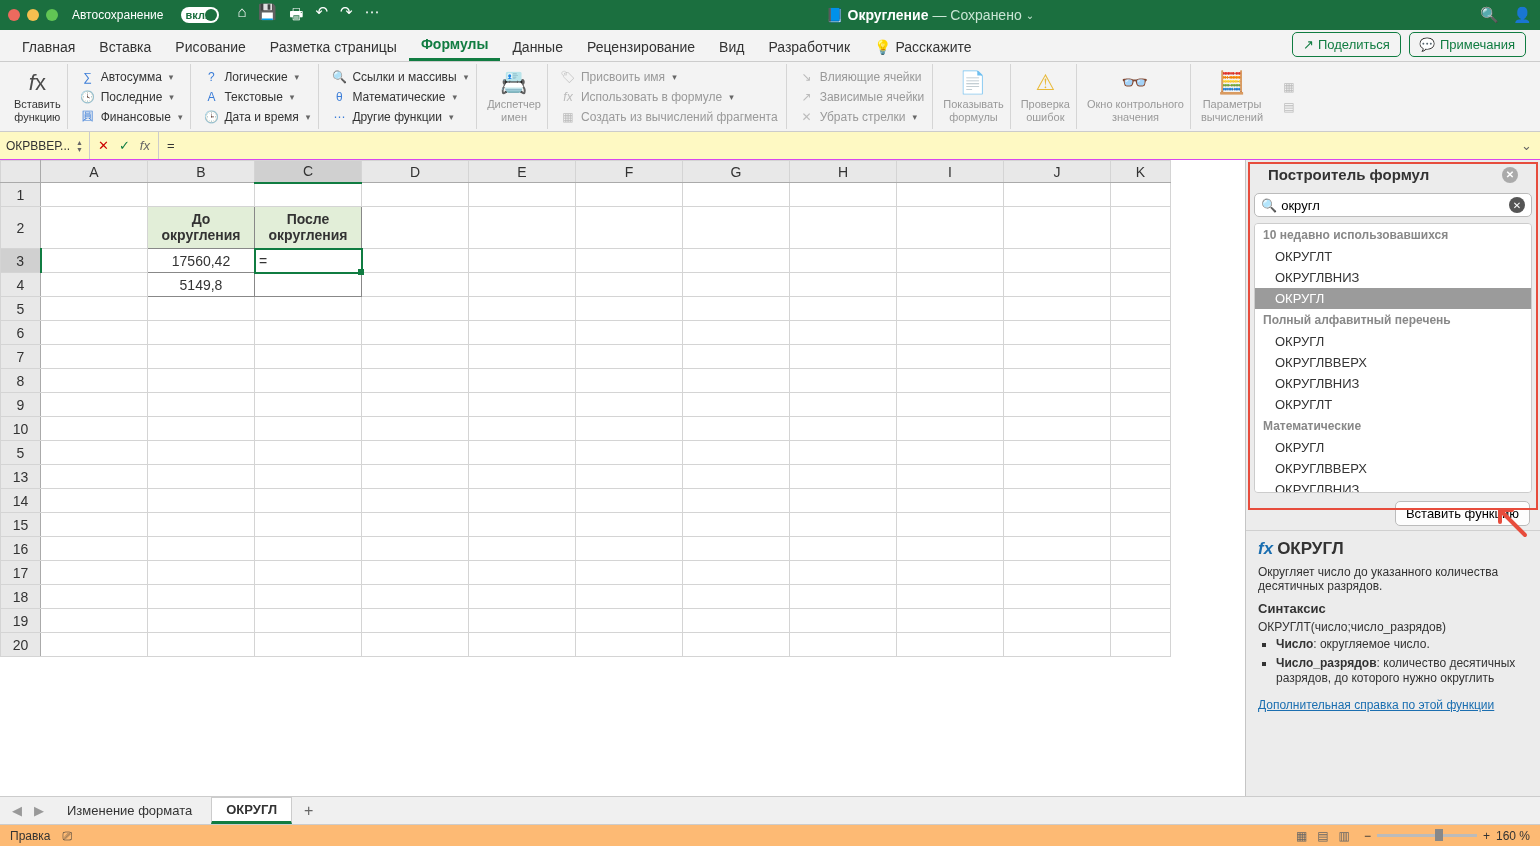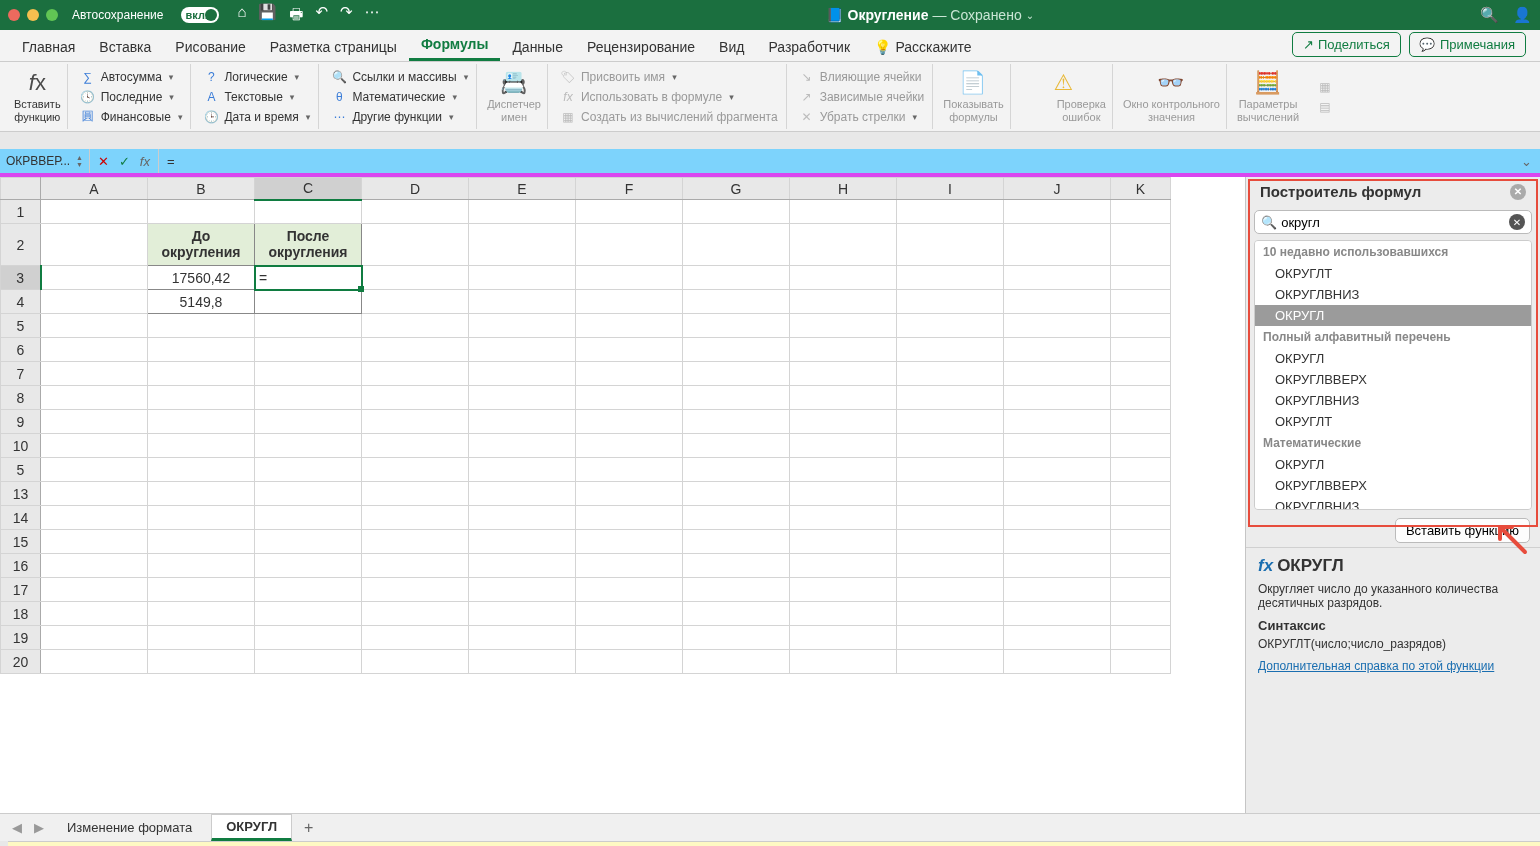--- a/index.html
+++ b/index.html
@@ -36,21 +36,21 @@
 .ribbon-big { display: flex; flex-direction: column; align-items: center; justify-content: center; padding: 0 6px; border-right: 1px solid #d5d5d5; cursor: pointer; }
 .ribbon-big svg, .ribbon-big .big-icon { font-size: 22px; color: #4a4a4a; }
 .ribbon-big .label { font-size: 11px; text-align: center; line-height: 1.1; margin-top: 2px; }
 .ribbon-item { display: flex; align-items: center; gap: 5px; font-size: 12px; padding: 1px 2px; cursor: pointer; white-space: nowrap; }
 .ribbon-item .icon { width: 16px; height: 16px; display: inline-flex; align-items: center; justify-content: center; color: #3b7dd8; }
 .ribbon-item.muted { color: #999; }
 .ribbon-item.muted .icon { color: #bbb; }
 .chev { font-size: 9px; color: #666; margin-left: 2px; }
 
 
-.formula-bar { background: #7dd3fc; height: 28px; display: flex; align-items: center; border-bottom: 4px solid #d946ef; margin-top: 17px; }
+.formula-bar { background: #fef9c3; height: 28px; display: flex; align-items: center; border-bottom: 1px solid #d946ef; }
 .name-box { width: 90px; padding: 0 6px; border-right: 1px solid #ccc; height: 100%; display: flex; align-items: center; font-size: 12px; }
 .name-box-spin { display: flex; flex-direction: column; font-size: 7px; color: #666; margin-left: auto; }
 .fb-btns { display: flex; align-items: center; gap: 10px; padding: 0 8px; border-right: 1px solid #ccc; height: 100%; }
 .fb-btns span { font-size: 13px; cursor: pointer; }
 .fb-cancel { color: #c00; }
 .fb-confirm { color: #107c41; }
 .fx-label { font-style: italic; color: #666; }
 .formula-input { flex: 1; padding: 0 8px; font-size: 13px; }
 .fb-expand { padding: 0 8px; color: #666; cursor: pointer; }
 
@@ -65,21 +65,21 @@
 .grid .row-h { width: 40px; background: #e8e8e8; font-weight: normal; border-right: 1.5px solid #aaa; }
 .grid .row-h.active { background: #d0d0d0; border-right: 2px solid #107c41; }
 .grid td { height: 24px; }
 .hdr-cell { background: #e2eed8 !important; font-weight: 600 !important; border: 1.5px solid #888 !important; line-height: 1.1; padding: 2px 4px; }
 .data-cell { border: 1.5px solid #888 !important; font-size: 15px; }
 .active-cell { outline: 2px solid #107c41; outline-offset: -1px; text-align: left !important; padding-left: 4px; position: relative; }
 .active-cell::after { content: ''; position: absolute; right: -3px; bottom: -3px; width: 6px; height: 6px; background: #107c41; }
 
 
 .side-panel { width: 295px; background: #ececec; border-left: 1px solid #c5c5c5; display: flex; flex-direction: column; position: relative; }
-.panel-head { display: flex; align-items: center; padding: 6px 14px; font-size: 15px; font-weight: 600; }
+.panel-head { display: flex; align-items: center; padding: 6px 22px; font-size: 15px; font-weight: 600; }
 .panel-close { margin-left: auto; width: 16px; height: 16px; border-radius: 50%; background: #aaa; color: #fff; font-size: 10px; display: flex; align-items: center; justify-content: center; cursor: pointer; }
 .search-row { padding: 4px 8px; }
 .search-box { display: flex; align-items: center; background: #fff; border: 1px solid #bbb; border-radius: 5px; padding: 3px 6px; }
 .search-box input { border: none; outline: none; flex: 1; font-size: 13px; }
 .search-clear { width: 16px; height: 16px; border-radius: 50%; background: #555; color: #fff; font-size: 10px; display: flex; align-items: center; justify-content: center; cursor: pointer; }
 .func-list { flex: 0 0 auto; overflow-y: auto; margin: 2px 8px 0 8px; background: #fff; border: 1px solid #ccc; border-radius: 4px; max-height: 270px; }
 .func-list .group-label { padding: 4px 8px; font-size: 12px; color: #888; font-weight: 600; }
 .func-list .func-item { padding: 3px 20px; font-size: 13px; cursor: pointer; }
 .func-list .func-item.selected { background: #9b9b9b; color: #fff; }
 .highlight-box { position: absolute; border: 2px solid #e74c3c; pointer-events: none; }
@@ -93,21 +93,21 @@
 .red-arrow { position: absolute; right: 10px; top: 340px; pointer-events: none; }
 
 
 .sheet-tabs { height: 28px; display: flex; align-items: center; background: #f0f0f0; border-top: 1px solid #ccc; padding: 0 8px; gap: 4px; }
 .nav-arrow { color: #999; padding: 0 4px; cursor: pointer; }
 .st-tab { padding: 4px 14px; font-size: 13px; border: 1px solid transparent; border-radius: 0; cursor: pointer; }
 .st-tab.active { background: #fff; border: 1px solid #ccc; border-bottom: 3px solid #107c41; font-weight: 600; }
 .add-sheet { font-size: 16px; color: #666; padding: 0 8px; cursor: pointer; }
 
 
-.status-bar { height: 22px; background: #fef9c3; border-top: 1px solid #ccc; display: flex; align-items: center; padding: 0 10px; font-size: 12px; margin-left: 8px; }
+.status-bar { height: 22px; background: #fdba74; border-top: 1px solid #ccc; display: flex; align-items: center; padding: 0 10px; font-size: 12px; }
 .status-spacer { flex: 1; }
 .view-btns { display: flex; gap: 2px; margin-right: 10px; }
 .view-btns span { padding: 2px 4px; cursor: pointer; color: #666; }
 .zoom-slider { display: flex; align-items: center; gap: 6px; }
 .slider-track { width: 100px; height: 3px; background: #bbb; position: relative; }
 .slider-thumb { width: 8px; height: 12px; background: #888; position: absolute; left: 58%; top: -5px; }
 </style>
 </head>
 <body>
 
@@ -260,21 +260,21 @@
         <span class="chev">▾</span>
       </div>
   </div>
   <div class="ribbon-big">
     <span class="big-icon" style="color:#999;">📄</span>
     <span class="label" style="white-space:pre-line;color:#999;">Показывать
 формулы</span>
   </div>
   <div class="ribbon-big">
     <span class="big-icon" style="color:#e8b939;">⚠</span>
-    <span class="label" style="white-space:pre-line;color:#999;margin-left:36px;">Проверка
+    <span class="label" style="white-space:pre-line;color:#999;">Проверка
 ошибок</span>
   </div>
   <div class="ribbon-big">
     <span class="big-icon" style="color:#999;">👓</span>
     <span class="label" style="white-space:pre-line;color:#999;">Окно контрольного
 значения</span>
   </div>
   <div class="ribbon-big" style="border-right:none;">
     <span class="big-icon" style="color:#999;">🧮</span>
     <span class="label" style="white-space:pre-line;color:#999;">Параметры
@@ -630,20 +630,24 @@
       <path d="M35 35 L10 10 M10 10 L10 22 M10 10 L22 10" stroke="#e74c3c" stroke-width="4" fill="none" stroke-linecap="round"></path>
     </svg>
     <div class="desc-pane">
       <div class="desc-title">
           <span style="color:#1a6eb0;font-style:italic;">fx</span>
           <span>ОКРУГЛ</span>
         </div>
       <div>Округляет число до указанного количества десятичных разрядов.</div>
       <h4>Синтаксис</h4>
       <div><span>ОКРУГЛТ(число;число_разрядов)</span></div>
+      <ul>
+        <li><strong>Число</strong><span>: округляемое число.</span></li>
+        <li><strong>Число_разрядов</strong><span>: количество десятичных разрядов, до которого нужно округлить</span></li>
+      </ul>
       <a class="help-link">Дополнительная справка по этой функции</a>
     </div>
   </div>
 </div>
 
 <div class="sheet-tabs">
   <span class="nav-arrow">◀</span>
   <span class="nav-arrow">▶</span>
   <div class="st-tab">Изменение формата</div>
   <div class="st-tab active">ОКРУГЛ</div>

